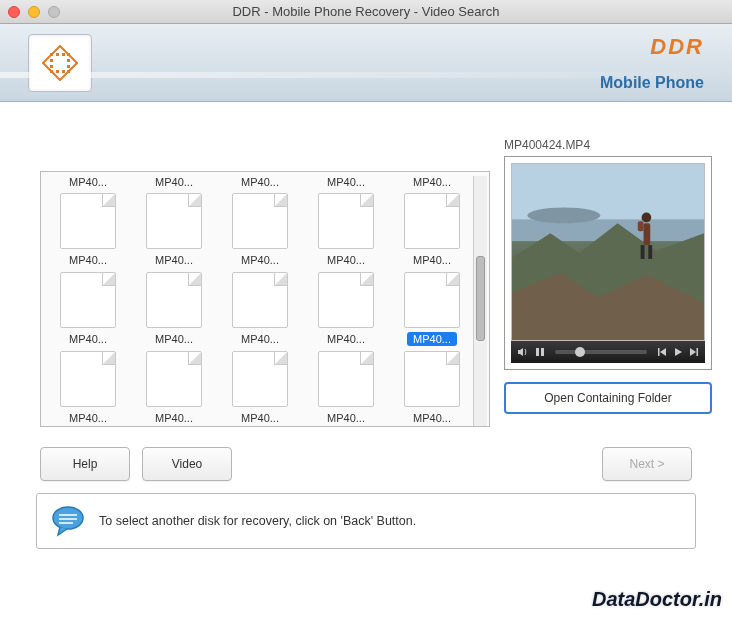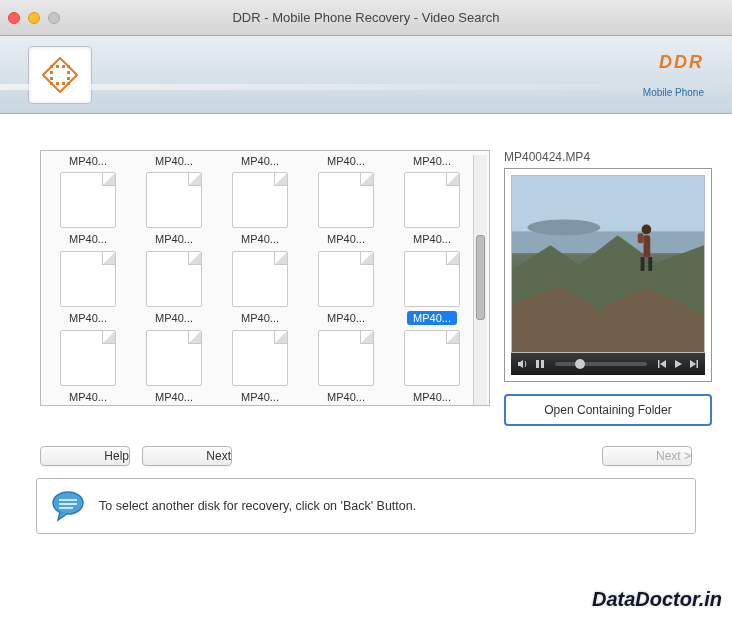--- a/index.html
+++ b/index.html
@@ -1,33 +1,33 @@
 <!DOCTYPE html>
 <html><head>
 <meta charset="utf-8">
 <style>
 *{box-sizing:border-box;margin:0;padding:0;font-family:-apple-system,BlinkMacSystemFont,"Helvetica Neue",Arial,sans-serif;}
 body{background:#fff;width:732px;height:619px;overflow:hidden;position:relative;}
-.titlebar{height:36px;background:linear-gradient(#e8e8e8,#d4d4d4);border-bottom:1px solid #aaa;display:flex;align-items:center;padding:0 8px;position:relative;}
+.titlebar{height:24px;background:linear-gradient(#e8e8e8,#d4d4d4);border-bottom:1px solid #aaa;display:flex;align-items:center;padding:0 8px;position:relative;}
 .traffic{display:flex;gap:8px;}
 .dot{width:12px;height:12px;border-radius:50%;}
 .dot.red{background:#ff5f57;border:.5px solid #e0443e;}
 .dot.yel{background:#febc2e;border:.5px solid #d8a014;}
 .dot.grn{background:#c5c5c5;border:.5px solid #a9a9a9;}
 .titlebar .title{position:absolute;left:0;right:0;text-align:center;font-size:13px;color:#444;}
 .banner{height:78px;background:linear-gradient(#e8eef3,#c9d6e0);border-bottom:1px solid #9fb0be;display:flex;align-items:center;justify-content:space-between;padding:0 28px;position:relative;overflow:hidden;}
 .banner::before{content:"";position:absolute;left:0;right:0;top:48px;height:6px;background:linear-gradient(90deg,rgba(255,255,255,.6),rgba(255,255,255,0));}
 .logo-frame{width:64px;height:58px;background:#fff;border:1px solid #bbc;border-radius:4px;display:flex;align-items:center;justify-content:center;box-shadow:inset 0 0 4px rgba(0,0,0,.1);}
 .logo-inner{width:36px;height:36px;position:relative;}
 .logo-inner svg{width:100%;height:100%;}
 .brand{text-align:right;}
-.brand .ddr{font-size:18px;font-weight:bold;color:#e37b28;letter-spacing:2px;font-style:italic;}
-.brand .sub{font-size:10px;color:#2a6da8;font-weight:400;margin-top:14px;}
+.brand .ddr{font-size:22px;font-weight:bold;color:#e37b28;letter-spacing:2px;font-style:italic;}
+.brand .sub{font-size:16px;color:#2a6da8;font-weight:700;margin-top:14px;}
 .content{padding:36px 20px 10px 40px;display:flex;gap:14px;}
-.grid-area{flex:1;}
+.grid-area{flex:1;margin-top:33px;}
 .grid-box{border:1px solid #bbb;background:#fafafa;height:256px;padding:4px 2px 0 6px;position:relative;display:flex;}
 .grid-inner{flex:1;overflow:hidden;}
 .file-grid{display:grid;grid-template-columns:repeat(5,1fr);gap:2px 4px;}
 .file-item{display:flex;flex-direction:column;align-items:center;cursor:pointer;}
 .file-label-top{font-size:11px;color:#333;margin-bottom:2px;white-space:nowrap;overflow:hidden;text-overflow:ellipsis;max-width:66px;}
 .file-icon{width:56px;height:56px;background:#fff;border:1px solid #c9c9c9;border-radius:2px;position:relative;margin-top:3px;margin-bottom:4px;}
 .file-icon::after{content:"";position:absolute;top:0;right:0;width:12px;height:12px;background:linear-gradient(135deg,#fff 48%,#ddd 52%);border-left:1px solid #c9c9c9;border-bottom:1px solid #c9c9c9;}
 .file-label-bot{font-size:11px;color:#333;padding:1px 6px;border-radius:3px;white-space:nowrap;overflow:hidden;text-overflow:ellipsis;max-width:66px;}
 .file-item.selected .file-label-bot{background:#1a7df0;color:#fff;}
 .grid-scroll{width:14px;background:#efefef;border-left:1px solid #ccc;position:relative;}
@@ -37,21 +37,21 @@
 .preview-box{border:1px solid #999;padding:6px;background:#fff;}
 .preview-img{width:100%;height:178px;background:linear-gradient(#aecae0 0%,#c7dae8 40%,#6b7a68 41%,#4f5e4a 70%,#6a6a60 100%);position:relative;border:1px solid #bbb;overflow:hidden;}
 .preview-img svg{position:absolute;inset:0;width:100%;height:100%;}
 .play-controls{height:22px;background:linear-gradient(#3a3a3a,#1a1a1a);display:flex;align-items:center;color:#ddd;font-size:10px;padding:0 6px;gap:6px;position:relative;}
 .pc-btn{cursor:pointer;display:inline-flex;align-items:center;}
 .pc-track{flex:1;height:4px;background:#555;border-radius:2px;position:relative;margin:0 4px;}
 .pc-knob{position:absolute;left:22%;top:-3px;width:10px;height:10px;background:#ccc;border-radius:50%;transform:rotate(45deg);}
 .open-folder{margin-top:12px;width:100%;height:32px;background:#fff;border:2px solid #3a7cd8;border-radius:4px;font-size:12px;color:#333;cursor:pointer;}
 .btn-row{display:flex;gap:12px;padding:10px 40px 6px;}
 .btn-row .spacer{flex:1;}
-.mac-btn{min-width:90px;height:20px;background:linear-gradient(#fdfdfd,#ececec);border:1px solid #b5b5b5;border-radius:4px;font-size:12px;color:#333;cursor:pointer;box-shadow:0 1px 0 rgba(0,0,0,.05);text-align:right;}
+.mac-btn{min-width:90px;height:34px;background:linear-gradient(#fdfdfd,#ececec);border:1px solid #b5b5b5;border-radius:4px;font-size:12px;color:#333;cursor:pointer;box-shadow:0 1px 0 rgba(0,0,0,.05);}
 .mac-btn:disabled{color:#aaa;cursor:default;}
 .info-box{margin:6px 36px 0;border:1px solid #bbb;border-radius:3px;padding:12px 14px;display:flex;align-items:center;gap:14px;height:56px;}
 .bubble-icon{width:34px;height:34px;flex-shrink:0;}
 .info-text{font-size:12.5px;color:#333;}
 .watermark{position:absolute;right:10px;bottom:8px;font-size:20px;font-style:italic;font-weight:bold;color:#0f172a;text-shadow:1px 1px 2px rgba(255,255,255,.8),0 0 3px rgba(0,0,0,.3);}
 </style>
 </head>
 <body>
 
 <div class="titlebar">
@@ -222,21 +222,21 @@
             </svg>
         </span>
       </div>
     </div>
     <button class="open-folder">Open Containing Folder</button>
   </div>
 </div>
 
 <div class="btn-row">
   <button class="mac-btn">Help</button>
-  <button class="mac-btn">Next</button>
+  <button class="mac-btn">Video</button>
   <div class="spacer"></div>
   <button class="mac-btn" disabled="">Next &gt;</button>
 </div>
 
 <div class="info-box">
   <div class="bubble-icon">
     <svg viewBox="0 0 34 34">
         <ellipse cx="17" cy="14" rx="15" ry="11" fill="#4aa3df" stroke="#2a7ab5" stroke-width="1.5"></ellipse>
         <path d="M9 23 L7 31 L16 25" fill="#4aa3df" stroke="#2a7ab5" stroke-width="1.5"></path>
         <line x1="8" y1="11" x2="26" y2="11" stroke="#fff" stroke-width="1.5"></line>

